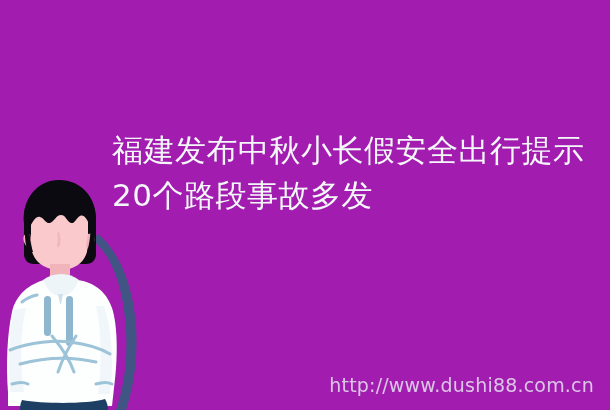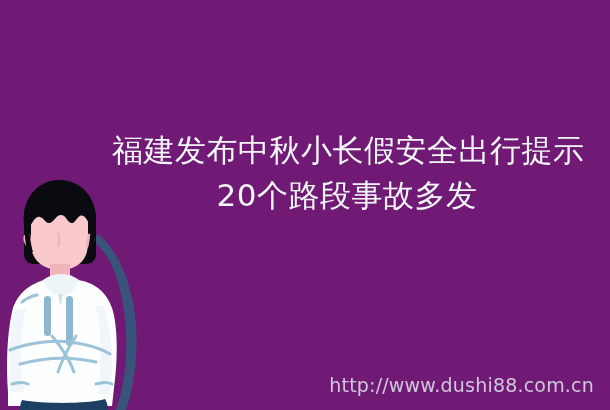--- a/index.html
+++ b/index.html
@@ -58,21 +58,21 @@
     font-family:"DejaVu Sans", sans-serif;
     font-size:19px;
     color:rgba(233,240,244,0.80);
     letter-spacing:0.2px;
     white-space:nowrap;
   }
 </style>
 </head>
 <body>
 
-<div id="canvas" style="background: #701a75;">
+<div id="canvas" style="background: #a21caf;">
 
   <div id="illustration">
     <svg width="150" height="240" viewBox="0 0 150 240" xmlns="http://www.w3.org/2000/svg" aria-hidden="true">
 
       <g>
         <path d="M92 70 C112 84 124 120 126 160 C128 198 122 222 116 240 L126 240 C134 216 138 186 136 156 C133 114 118 80 98 64 Z" fill="#2f5f7c" opacity="0.85"></path>
       </g>
 
       <g>
         <path d="M24 52 C22 28 38 12 58 12 C80 12 96 26 96 50 L96 84 C96 90 92 94 86 94 L34 94 C28 94 24 90 24 84 Z" fill="#0a0a10"></path>
@@ -145,18 +145,18 @@
         <path d="M22 230 C20 234 20 238 20 240 L108 240 C108 236 107 232 105 229
                  C88 234 44 234 22 230 Z" fill="#1c3f63"></path>
         <rect x="20" y="238" width="88" height="2" fill="#1c3f63"></rect>
       </g>
 
     </svg>
   </div>
 
   <div id="headline">
     <div class="headline-line" style="color: rgb(244, 247, 249);">福建发布中秋小长假安全出行提示</div>
-    <div class="headline-line" style="color: rgb(244, 247, 249); text-align: center;">20个路段事故多发</div>
+    <div class="headline-line" style="color: rgb(244, 247, 249);">20个路段事故多发</div>
   </div>
 
   <div id="watermark">http://www.dushi88.com.cn</div>
 
 </div>
 
 </body></html>

